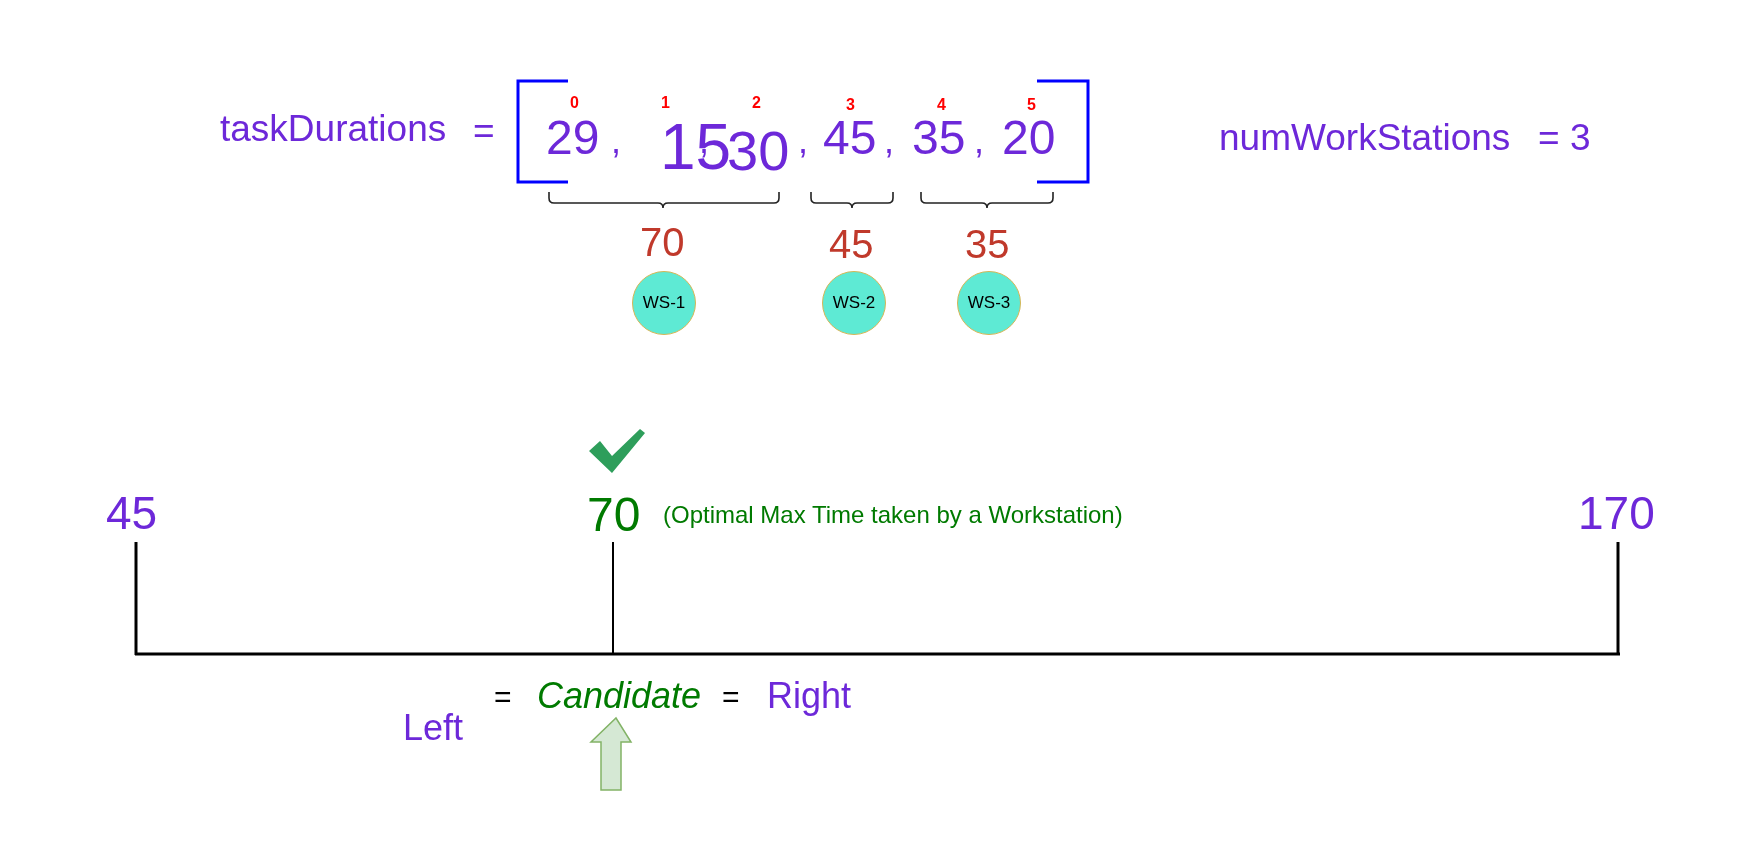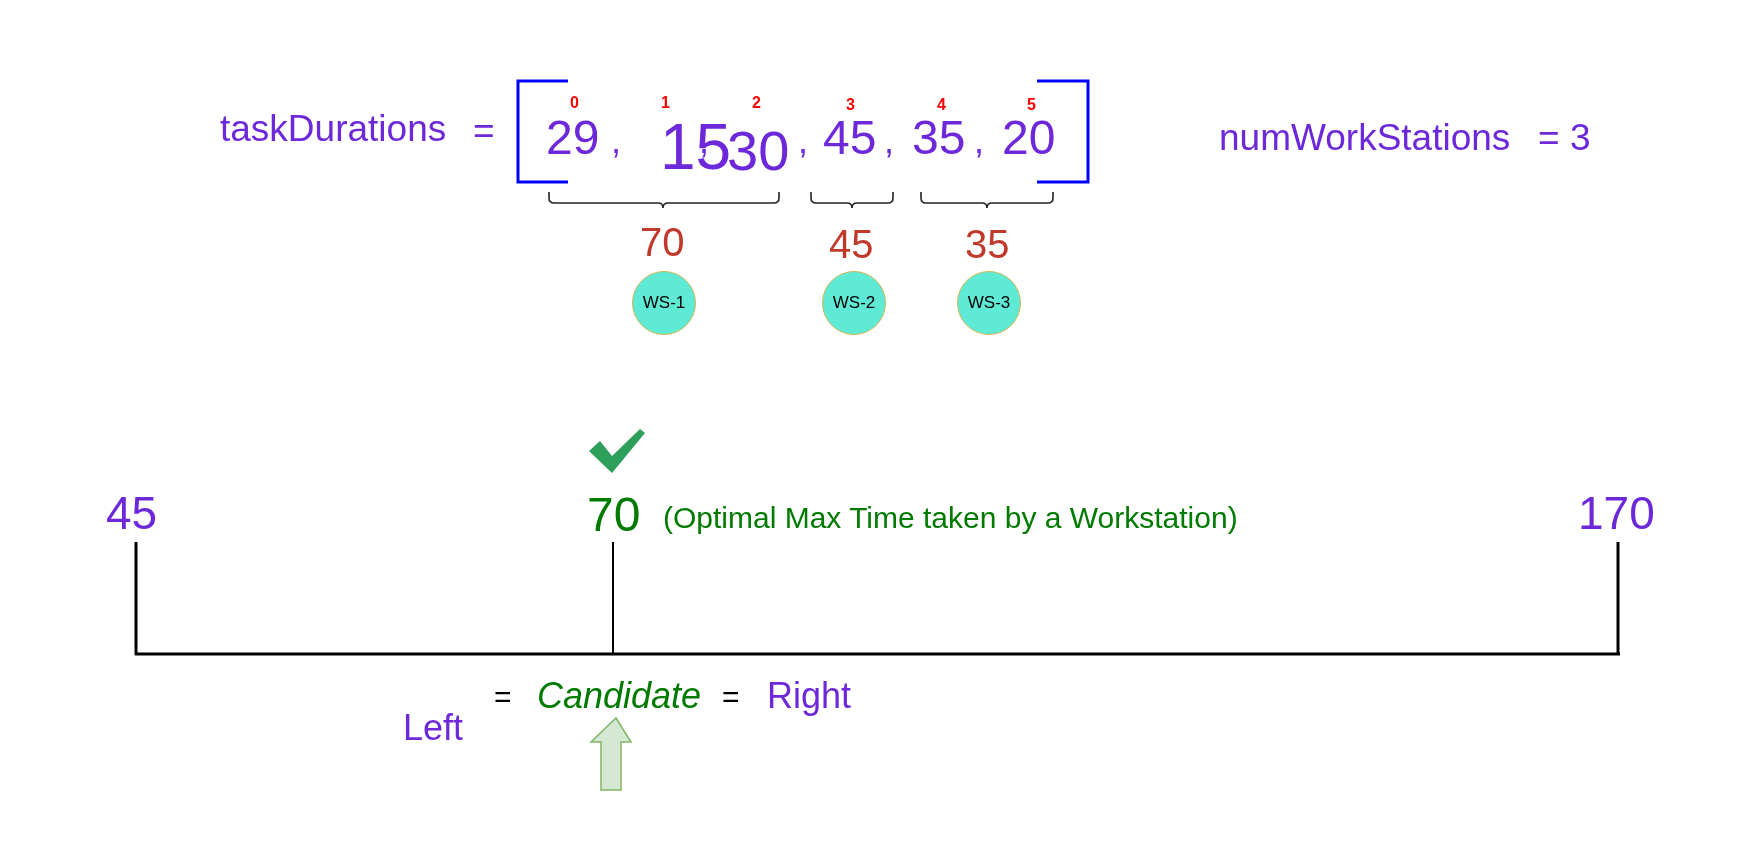--- a/index.html
+++ b/index.html
@@ -75,20 +75,20 @@
 </div>
 <div class="ws" style="left:822px; top:271px;">
   <span>WS-2</span>
 </div>
 <div class="ws" style="left:957px; top:271px;">
   <span>WS-3</span>
 </div>
 
 <div class="abs blue" style="left:106px; top:486px; font-size:46px;">45</div>
 <div class="abs green" style="left:587px; top:487px; font-size:48px;">70</div>
-<div class="abs green" style="left:663px; top:501px; font-size:30px;">(Optimal Max Time taken by a Workstation)</div>
+<div class="abs green" style="left:663px; top:501px; font-size:24px;">(Optimal Max Time taken by a Workstation)</div>
 <div class="abs blue" style="left:1578px; top:486px; font-size:46px;">170</div>
 
 <div class="abs blue" style="left:403px; top:675px; font-size:36px;margin-top:32px;">Left</div>
 <div class="abs" style="left:494px; top:680px; font-size:30px; color:#000;">=</div>
 <div class="abs green" style="left:537px; top:675px; font-size:36px;font-style:italic;">Candidate</div>
 <div class="abs" style="left:722px; top:680px; font-size:30px; color:#000;">=</div>
 <div class="abs blue" style="left:767px; top:675px; font-size:36px;">Right</div>
 
 </body></html>

